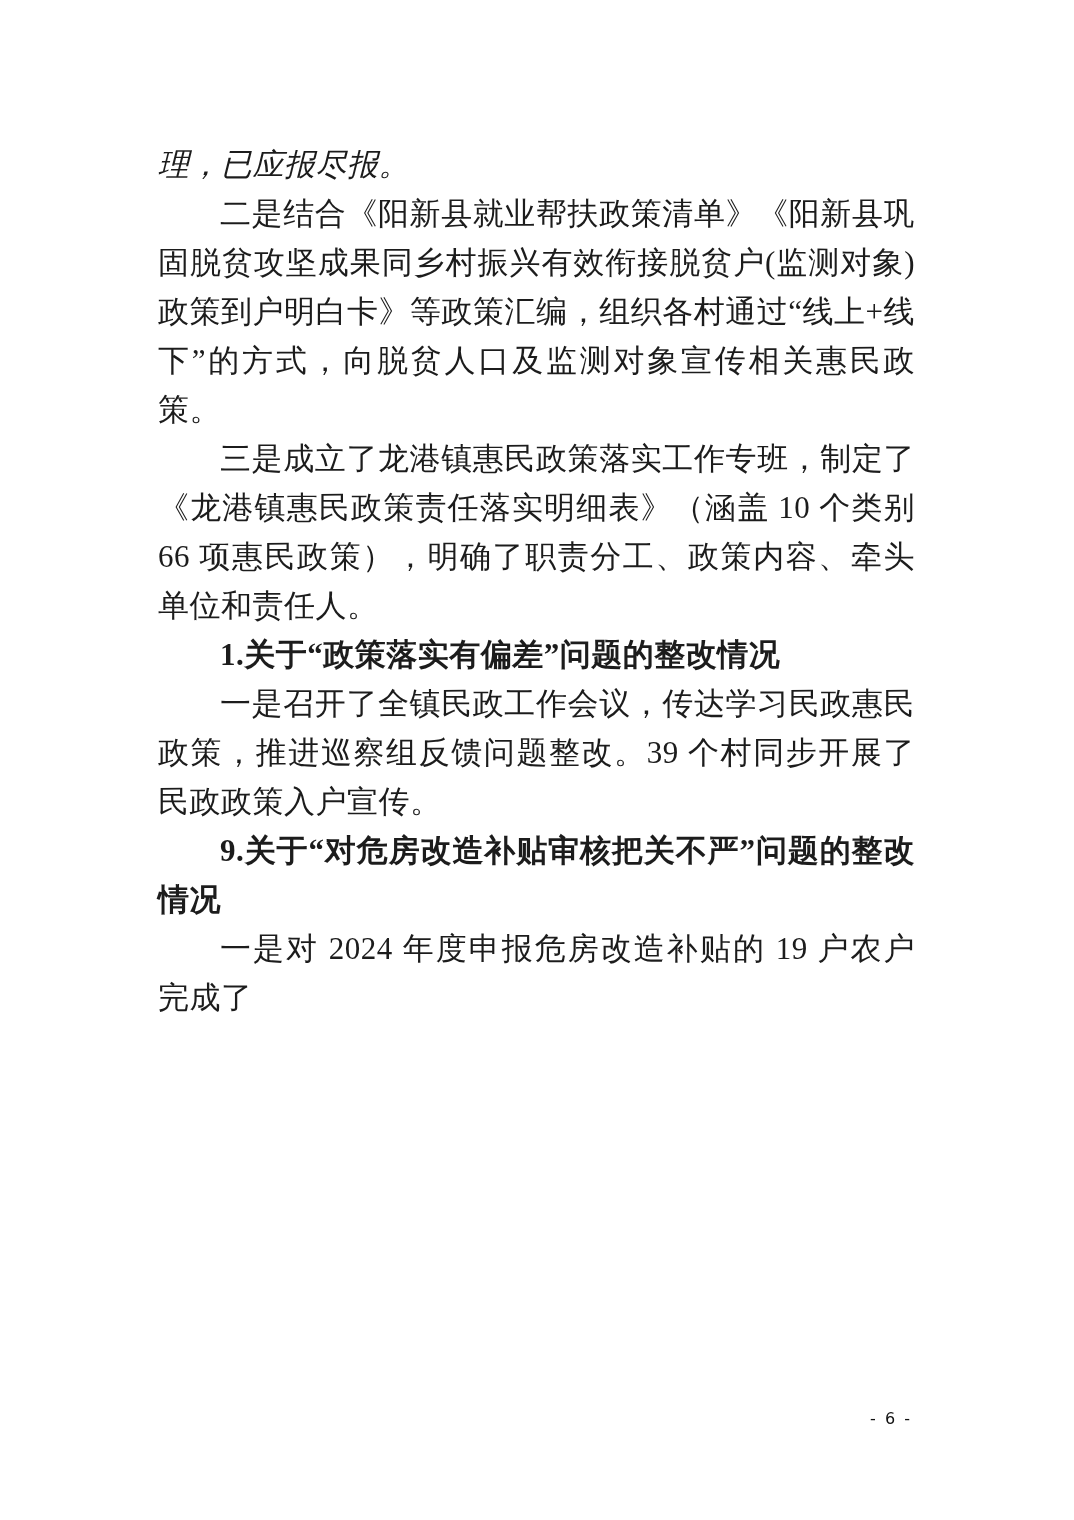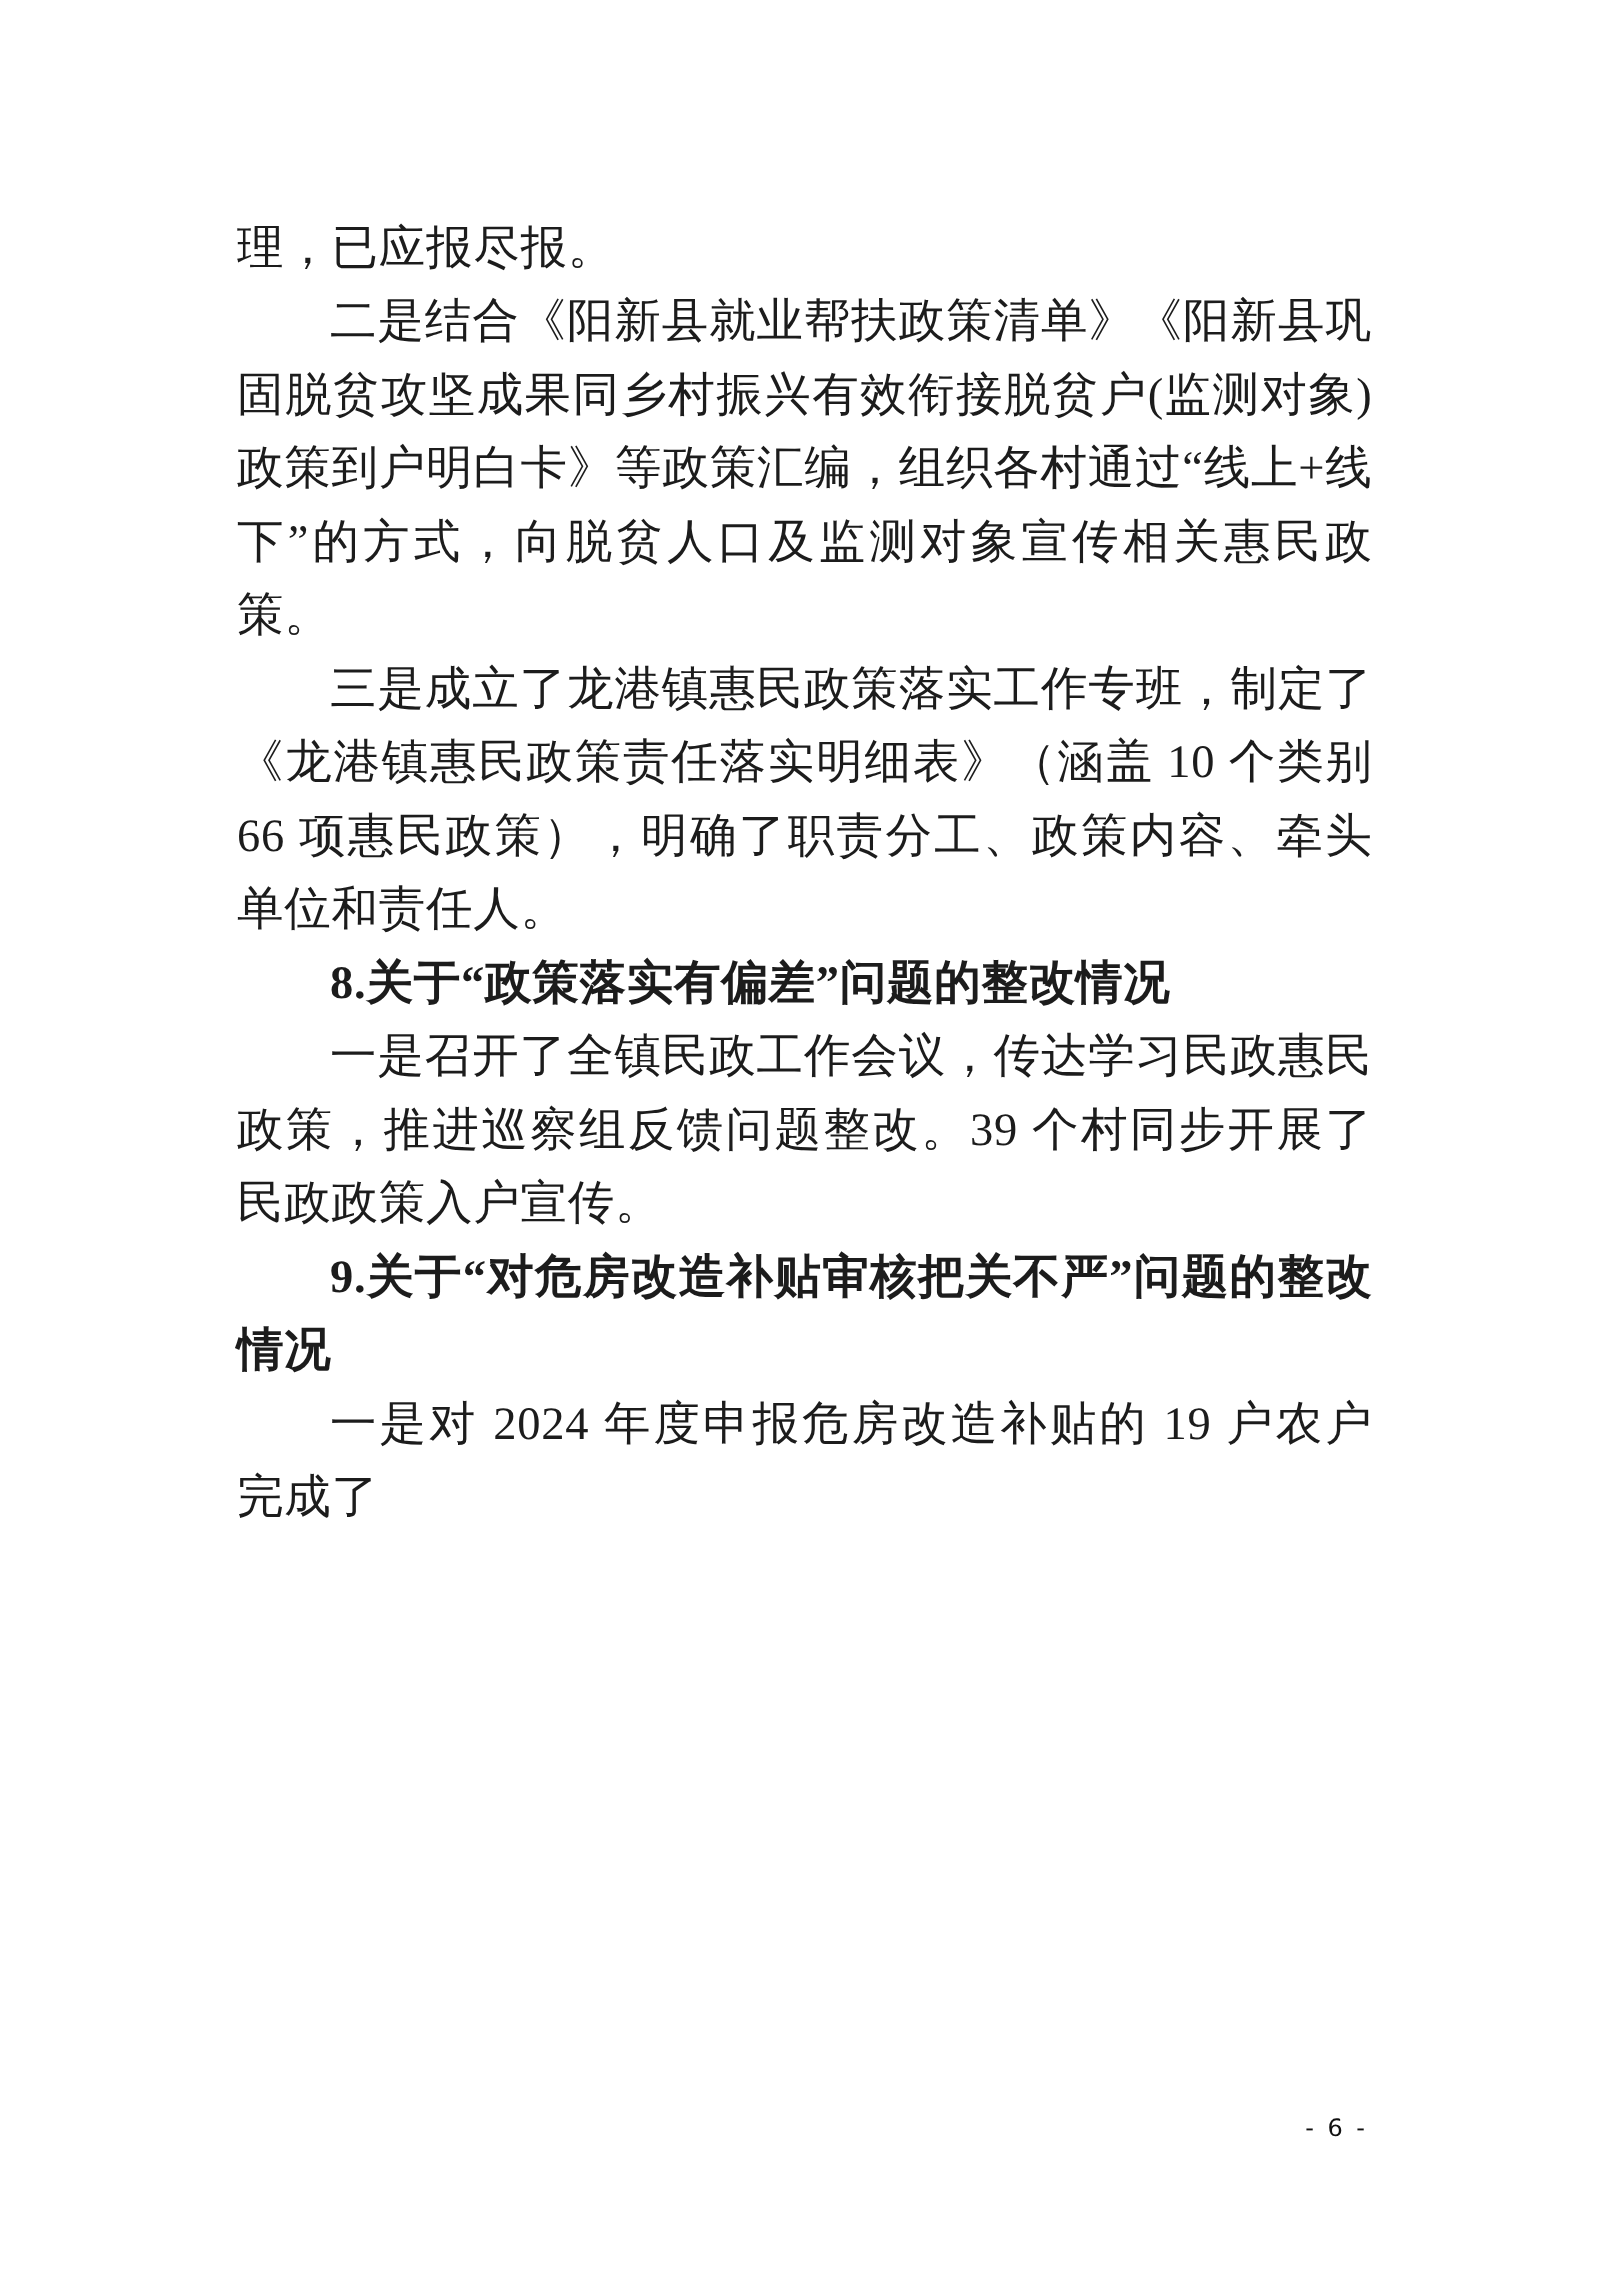--- a/index.html
+++ b/index.html
@@ -32,20 +32,21 @@
     line-height: 49px;
     text-align: justify;
     letter-spacing: 0.5px;
   }
   .para {
     margin: 0;
     text-indent: 2em;
   }
   .para.continuation {
     text-indent: 0;
+    font-style: italic;
   }
   .lead {
     font-weight: 400;
   }
   .heading {
     margin: 0;
     text-indent: 2em;
     font-weight: 700;
   }
   .page-number {
@@ -65,21 +66,21 @@
 <div class="page">
 
   <div class="content">
 
     <p class="para continuation"><span>理，已应报尽报。</span></p>
 
     <p class="para"><span class="lead">二是</span><span>结合《阳新县就业帮扶政策清单》《阳新县巩固脱贫攻坚成果同乡村振兴有效衔接脱贫户(监测对象)政策到户明白卡》等政策汇编，组织各村通过“线上+线下”的方式，向脱贫人口及监测对象宣传相关惠民政策。</span></p>
 
     <p class="para"><span class="lead">三是</span><span>成立了龙港镇惠民政策落实工作专班，制定了《龙港镇惠民政策责任落实明细表》（涵盖 10 个类别 66 项惠民政策），明确了职责分工、政策内容、牵头单位和责任人。</span></p>
 
-    <p class="heading"><span>8.关于“政策落实有偏差”问题的整改情况</span></p>
+    <p class="heading"><span>1.关于“政策落实有偏差”问题的整改情况</span></p>
 
     <p class="para"><span class="lead">一是</span><span>召开了全镇民政工作会议，传达学习民政惠民政策，推进巡察组反馈问题整改。39 个村同步开展了民政政策入户宣传。</span></p>
 
 
 
     <p class="heading"><span>9.关于“对危房改造补贴审核把关不严”问题的整改情况</span></p>
 
     <p class="para"><span class="lead">一是</span><span>对 2024 年度申报危房改造补贴的 19 户农户完成了</span></p>
 
   </div>

